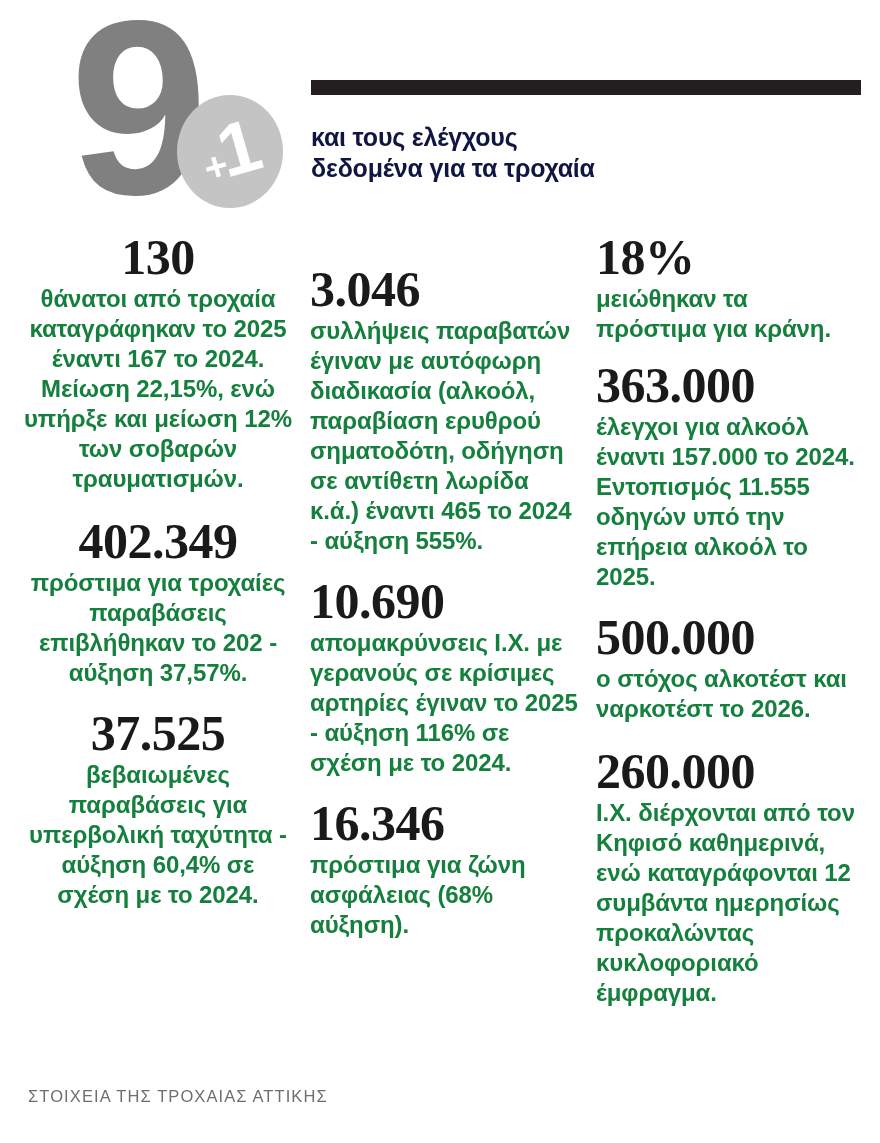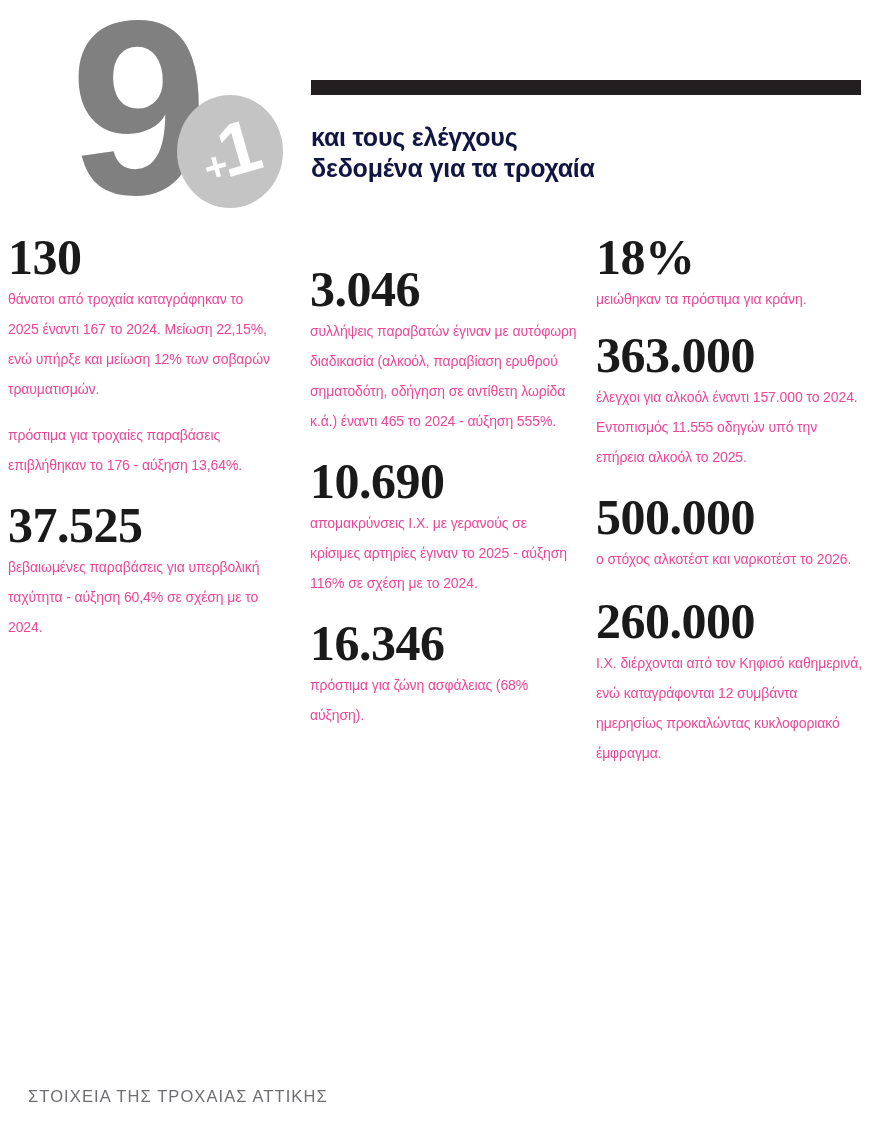--- a/index.html
+++ b/index.html
@@ -115,41 +115,41 @@
     left: 0;
     top: 228px;
     width: 880px;
     height: 900px;
   }
 
   .col {
     position: absolute;
     top: 0;
   }
-  .col-1 { left: 8px;  width: 268px; }
+  .col-1 { left: 24px;  width: 268px; text-align: center; }
   .col-2 { left: 310px; width: 268px; }
   .col-3 { left: 596px; width: 268px; }
 
   .stat { margin-bottom: 16px; }
 
   .stat-number {
     font-family: "Liberation Serif", serif;
     font-weight: bold;
     font-size: 50px;
     line-height: 58px;
     color: #1a1a1a;
     letter-spacing: -0.5px;
   }
 
   .stat-text {
     font-family: "Liberation Sans", sans-serif;
-    font-weight: normal;
-    font-size: 14px;
+    font-weight: bold;
+    font-size: 24px;
     line-height: 30px;
-    color: #ec4899;
+    color: #15803d;
     letter-spacing: -0.1px;
     margin-top: -2px;
   }
 
   
   .col-1 .stat:nth-child(1) { margin-bottom: 18px; }
   .col-1 .stat:nth-child(2) { margin-bottom: 16px; }
   .col-2 .stat:nth-child(1) { margin-bottom: 16px; margin-top: 32px; }
   .col-2 .stat:nth-child(2) { margin-bottom: 16px; }
   .col-3 .stat:nth-child(1) { margin-bottom: 12px; }
@@ -196,21 +196,22 @@
   </div>
 
   <div class="columns">
 
     <div class="col col-1">
       <div class="stat">
         <div class="stat-number">130</div>
         <div class="stat-text">θάνατοι από τροχαία καταγράφηκαν το 2025 έναντι 167 το 2024. Μείωση 22,15%, ενώ υπήρξε και μείωση 12% των σοβαρών τραυματισμών.</div>
       </div>
       <div class="stat">
-        <div class="stat-text">πρόστιμα για τροχαίες παραβάσεις επιβλήθηκαν το 176 - αύξηση 13,64%.</div>
+        <div class="stat-number">402.349</div>
+        <div class="stat-text">πρόστιμα για τροχαίες παραβάσεις επιβλήθηκαν το 202 - αύξηση 37,57%.</div>
       </div>
       <div class="stat">
         <div class="stat-number">37.525</div>
         <div class="stat-text">βεβαιωμένες παραβάσεις για υπερβολική ταχύτητα - αύξηση 60,4% σε σχέση με το 2024.</div>
       </div>
     </div>
 
     <div class="col col-2">
       <div class="stat">
         <div class="stat-number">3.046</div>

